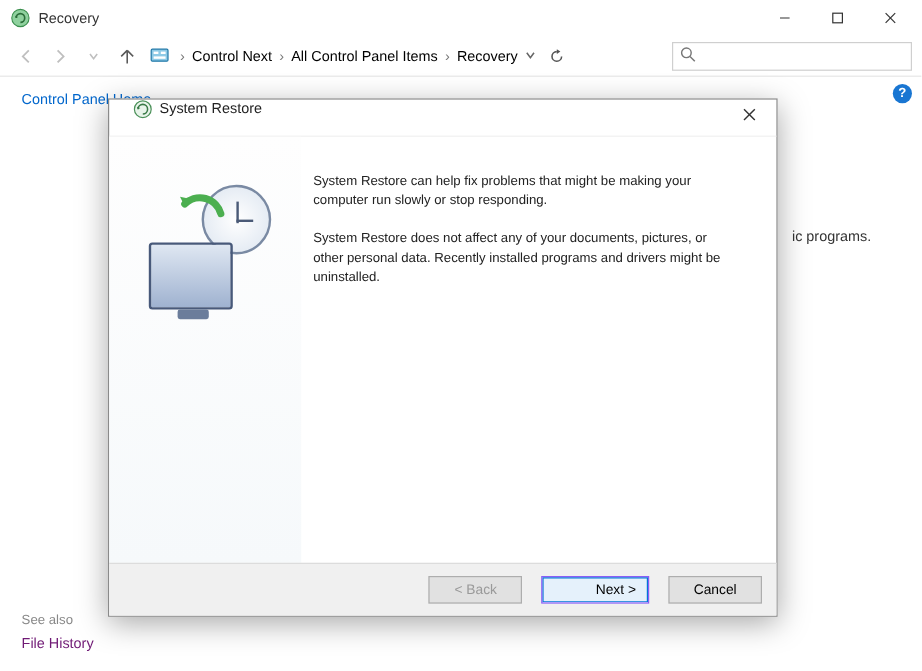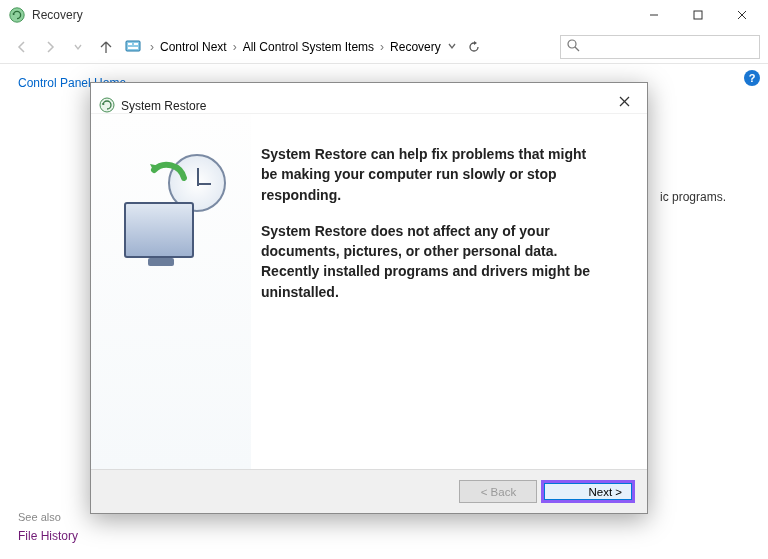--- a/index.html
+++ b/index.html
@@ -28,33 +28,33 @@
   .content { position: relative; padding: 12px 18px; height: calc(559px - 64px); }
   .cp-home { color: #0066cc; font-size: 12px; margin-bottom: 8px; display: inline-block; }
   .bg-text { position: absolute; right: 42px; top: 126px; color: #333; font-size: 12px; }
   .help-circle { position: absolute; right: 8px; top: 6px; width: 16px; height: 16px; border-radius: 50%; background: #1976d2; color: #fff; display: flex; align-items: center; justify-content: center; font-size: 11px; font-weight: bold; }
 
   .see-also { position: absolute; left: 18px; bottom: 36px; color: #888; font-size: 11px; }
   .file-history { position: absolute; left: 18px; bottom: 16px; color: #701a75; font-size: 12px; }
 
   
   .dialog { position: absolute; left: 90px; top: 82px; width: 558px; height: 432px; background: #fff; border: 1px solid #8a8a8a; box-shadow: 0 6px 24px rgba(0,0,0,0.35); display: flex; flex-direction: column; }
-  .dlg-titlebar { height: 30px; display: flex; align-items: flex-end; padding: 0 6px 0 8px; }
+  .dlg-titlebar { height: 30px; display: flex; align-items: flex-start; padding: 0 6px 0 20px; }
   .dlg-icon { width: 16px; height: 16px; margin-right: 6px; }
   .dlg-title { font-size: 12px; flex: 1; color: #222; }
   .dlg-close { width: 34px; height: 24px; display: flex; align-items: center; justify-content: center; }
   .dlg-body { flex: 1; display: flex; border-top: 1px solid #f1f1f1; }
   .dlg-side { width: 160px; background: linear-gradient(#fefefe,#f6f9fb); display: flex; align-items: flex-start; justify-content: center; padding-top: 40px; }
   .dlg-main { flex: 1; padding: 30px 22px 10px 10px; }
   .dlg-heading { font-size: 15px; color: #003399; margin-bottom: 26px; }
-  .dlg-para { font-size: 14px; color: #222; line-height: 1.45; margin-bottom: 16px; max-width: 340px; font-weight: bold; }
-  .dlg-footer { height: 44px; background: #f0f0f0; border-top: 1px solid #dcdcdc; display: flex; align-items: center; justify-content: flex-end; padding: 0 12px; gap: 4px; }
+  .dlg-para { font-size: 11px; color: #222; line-height: 1.45; margin-bottom: 16px; max-width: 340px; }
+  .dlg-footer { height: 44px; background: #f0f0f0; border-top: 1px solid #dcdcdc; display: flex; align-items: center; justify-content: flex-end; padding: 0 12px; gap: 16px; }
   .btn { min-width: 78px; height: 23px; border: 1px solid #adadad; background: #e1e1e1; font-size: 11.5px; display: flex; align-items: center; justify-content: center; padding: 0 10px; }
   .btn.disabled { color: #9a9a9a; }
-  .btn.primary { border: 3px solid #8b5cf6; background: #e5f1fb; box-shadow: inset 0 0 0 1px #0078d7; padding-left: 44px; }
+  .btn.primary { border: 1px solid #8b5cf6; background: #e5f1fb; box-shadow: inset 0 0 0 1px #0078d7; padding-left: 44px; }
 
   
   .restore-graphic { width: 110px; height: 110px; position: relative; }
   .monitor { position: absolute; left: 8px; bottom: 6px; width: 70px; height: 56px; background: linear-gradient(#dfe7f2,#9fb2d0); border: 2px solid #48597a; border-radius: 3px; }
   .monitor::after { content: ""; position: absolute; left: 22px; bottom: -10px; width: 26px; height: 8px; background: #6b7d9b; border-radius: 2px; }
   .clock { position: absolute; right: 0; top: 0; width: 58px; height: 58px; border-radius: 50%; background: radial-gradient(#fff,#dbe4ef); border: 2px solid #7a8aa3; }
   .clock::before { content: ""; position: absolute; left: 27px; top: 12px; width: 2px; height: 18px; background: #4a5a77; }
   .clock::after { content: ""; position: absolute; left: 27px; top: 27px; width: 14px; height: 2px; background: #4a5a77; }
   .green-arrow { position: absolute; left: 28px; top: 6px; width: 46px; height: 46px; }
 </style>
@@ -116,21 +116,21 @@
     <svg viewBox="0 0 18 18">
         <rect x="2" y="3" width="14" height="10" rx="1" fill="#8ecae6" stroke="#2178a8"></rect>
         <rect x="4" y="5" width="4" height="2" fill="#fff"></rect>
         <rect x="10" y="5" width="4" height="2" fill="#fff"></rect>
         <rect x="4" y="9" width="10" height="2" fill="#fff"></rect>
       </svg>
   </span>
   <span class="sep-caret">›</span>
   <span class="crumb">Control Next</span>
   <span class="sep-caret">›</span>
-  <span class="crumb">All Control System Items</span>
+  <span class="crumb">All Control Panel Items</span>
   <span class="sep-caret">›</span>
   <span class="crumb">Recovery</span>
   <span class="addr-drop"><svg width="10" height="10" viewBox="0 0 10 10">
         <path d="M2 3 L5 7 L8 3" fill="none" stroke="#666" stroke-width="1.3"></path>
       </svg></span>
   <div class="refresh">
       <svg width="14" height="14" viewBox="0 0 14 14">
         <path d="M11 7 A4 4 0 1 1 7 3" fill="none" stroke="#555" stroke-width="1.3"></path>
         <path d="M7 1 L7 5 L10 3 Z" fill="#555"></path>
       </svg>
@@ -181,14 +181,15 @@
       </div>
     </div>
     <div class="dlg-main">
       <div class="dlg-para">System Restore can help fix problems that might be making your computer run slowly or stop responding.</div>
       <div class="dlg-para">System Restore does not affect any of your documents, pictures, or other personal data. Recently installed programs and drivers might be uninstalled.</div>
     </div>
   </div>
   <div class="dlg-footer">
     <div class="btn disabled">&lt; Back</div>
     <div class="btn primary">Next &gt;</div>
+    <div class="btn">Cancel</div>
   </div>
 </div>
 
 </body></html>

